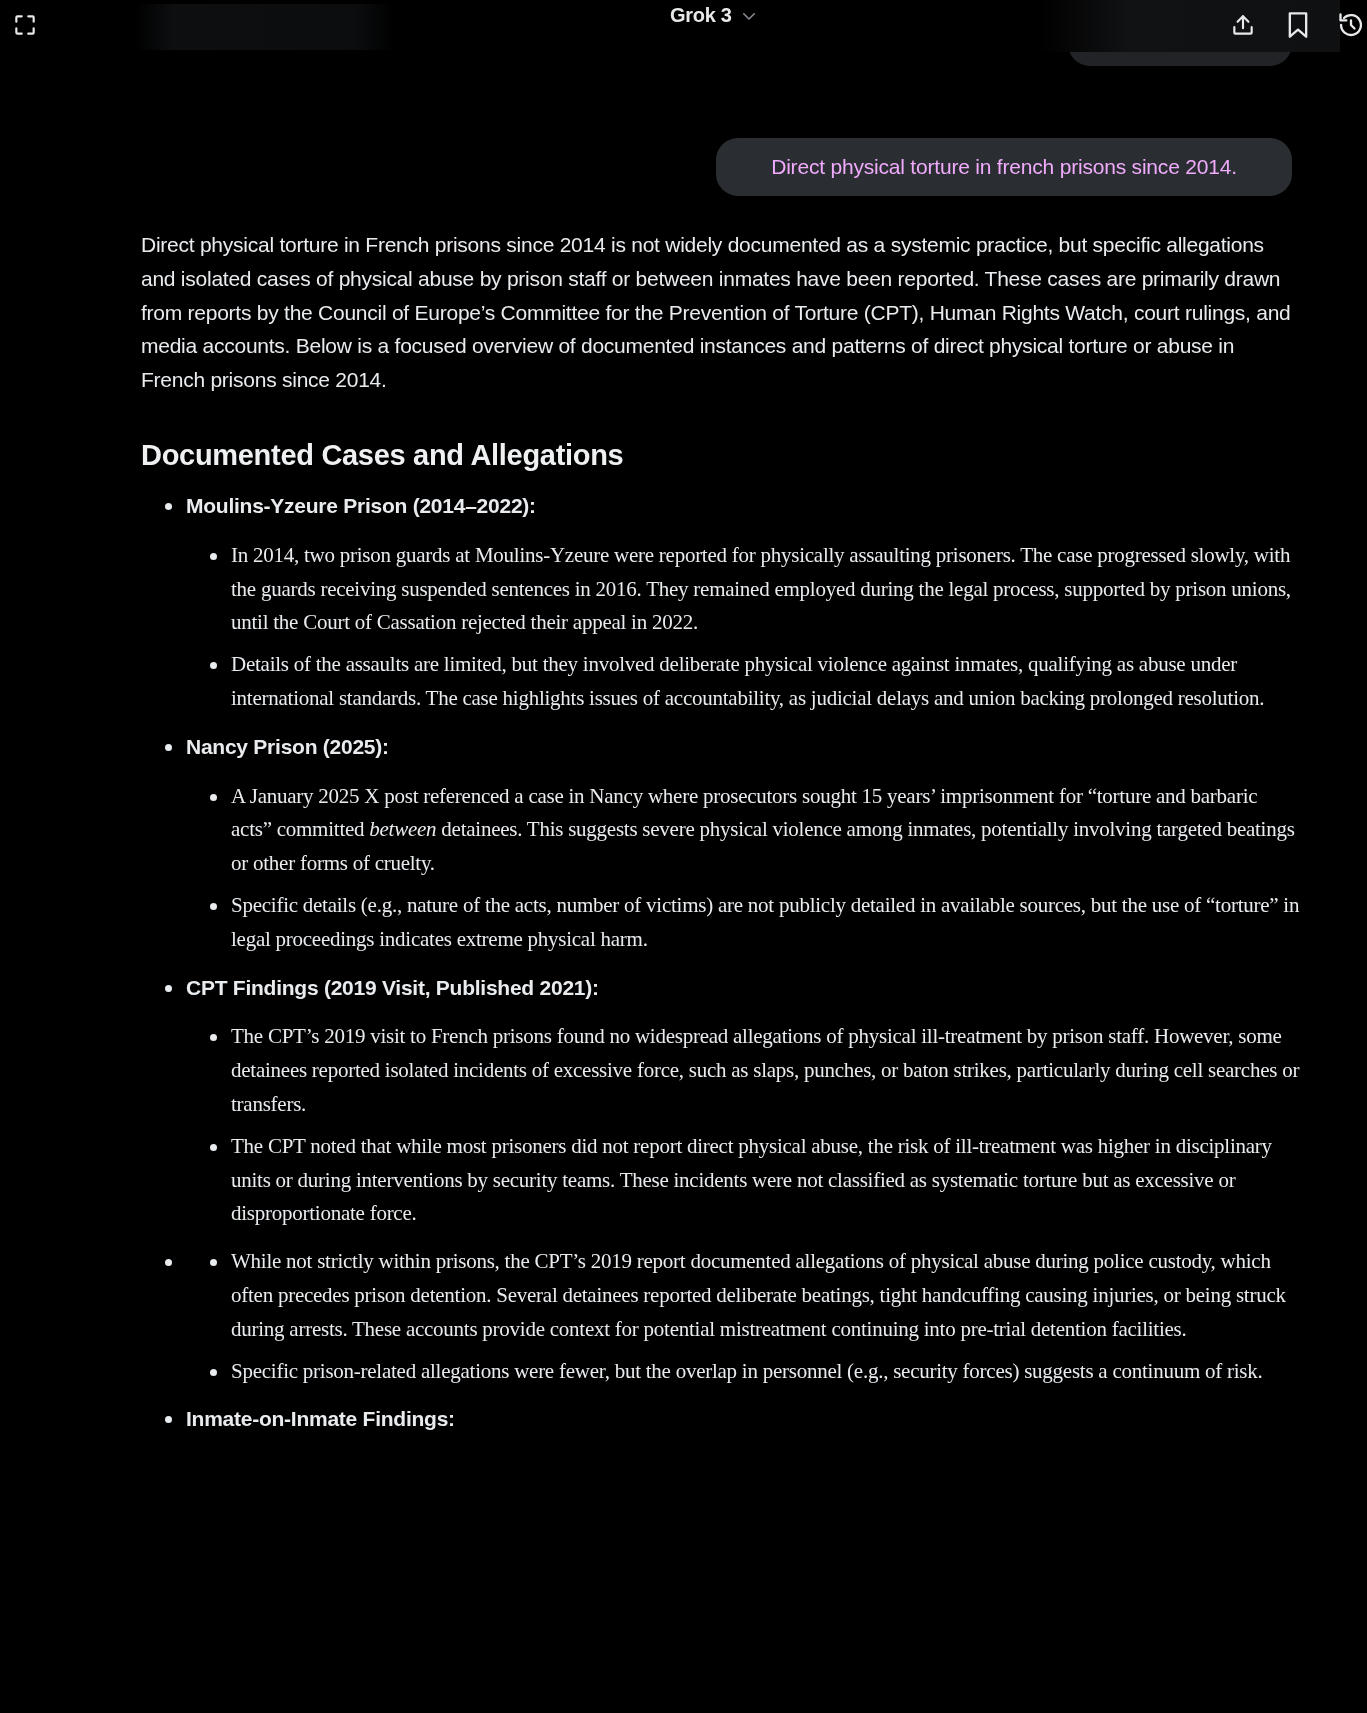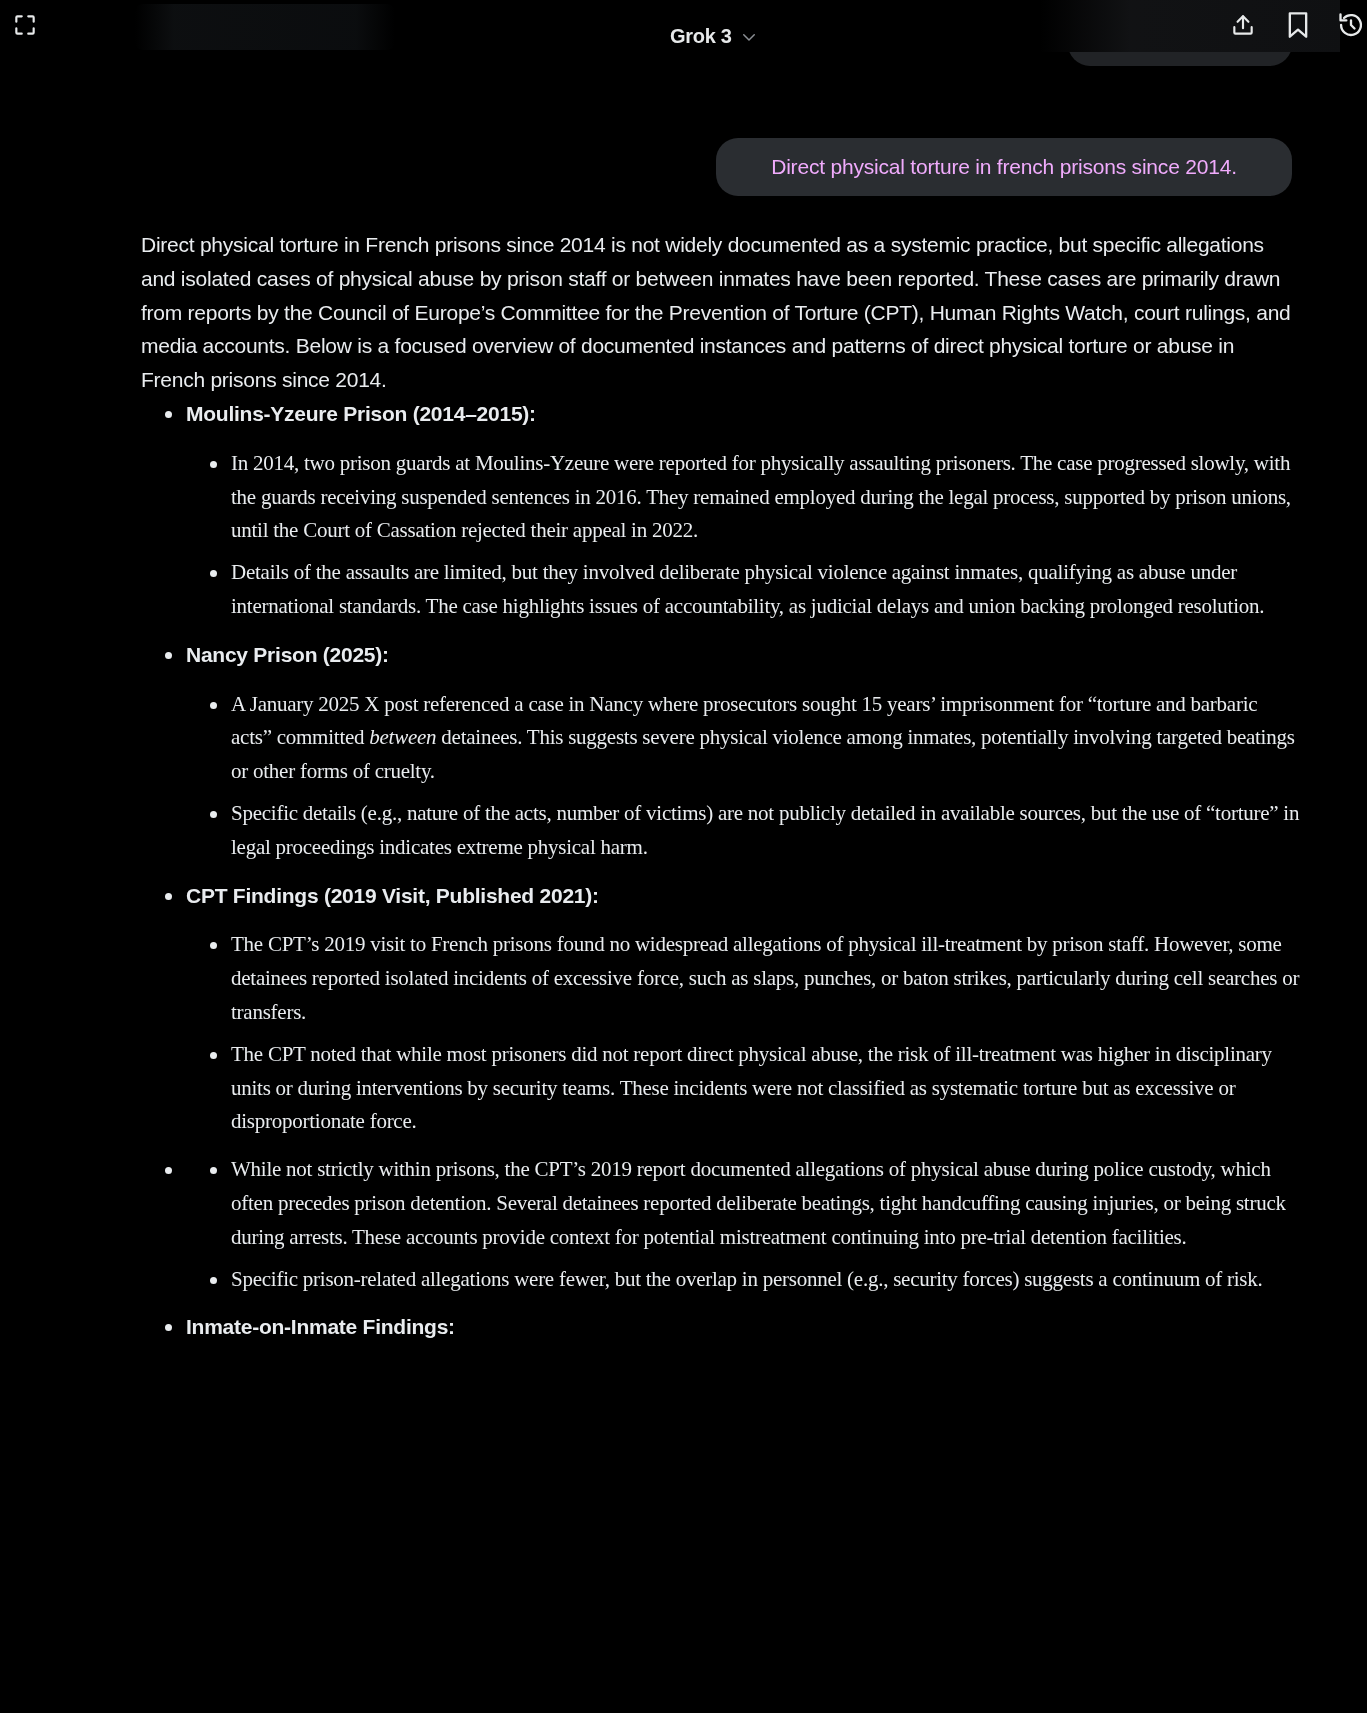--- a/index.html
+++ b/index.html
@@ -49,21 +49,21 @@
       z-index: 12;
     }
     .icon-btn svg { display: block; }
     .fullscreen-btn { left: 10px; top: 10px; width: 30px; height: 30px; }
     .share-btn { left: 1228px; top: 9px; width: 30px; height: 32px; }
     .bookmark-btn { left: 1283px; top: 9px; width: 30px; height: 32px; }
     .history-btn { left: 1335px; top: 9px; width: 32px; height: 32px; }
 
     .model-selector {
       position: absolute;
-      left: 670px; top: 22px;
+      left: 670px; top: 1px;
       height: 28px;
       display: flex;
       align-items: center;
       gap: 6px;
       font-size: 20px;
       font-weight: bold;
       color: #e7e9ea;
       cursor: pointer;
       z-index: 12;
       letter-spacing: -0.3px;
@@ -172,24 +172,25 @@
     <path d="M12 8v4l3 3"></path>
   </svg>
 </div>
 
 <div class="user-bubble">
   <span>Direct physical torture in french prisons since 2014.</span>
 </div>
 
 <div class="response">
   <p class="intro">Direct physical torture in French prisons since 2014 is not widely documented as a systemic practice, but specific allegations and isolated cases of physical abuse by prison staff or between inmates have been reported. These cases are primarily drawn from reports by the Council of Europe’s Committee for the Prevention of Torture (CPT), Human Rights Watch, court rulings, and media accounts. Below is a focused overview of documented instances and patterns of direct physical torture or abuse in French prisons since 2014.</p>
+  <h2>Documented Cases and Allegations</h2>
 
   <ul class="l1">
     <li>
-      <span class="l1-title">Moulins-Yzeure Prison (2014–2015):</span>
+      <span class="l1-title">Moulins-Yzeure Prison (2014–2022):</span>
       <ul class="l2">
         <li>In 2014, two prison guards at Moulins-Yzeure were reported for physically assaulting prisoners. The case progressed slowly, with the guards receiving suspended sentences in 2016. They remained employed during the legal process, supported by prison unions, until the Court of Cassation rejected their appeal in 2022.</li>
         <li>Details of the assaults are limited, but they involved deliberate physical violence against inmates, qualifying as abuse under international standards. The case highlights issues of accountability, as judicial delays and union backing prolonged resolution.</li>
       </ul>
     </li>
     <li>
       <span class="l1-title">Nancy Prison (2025):</span>
       <ul class="l2">
         <li><span>A January 2025 X post referenced a case in Nancy where prosecutors sought 15 years’ imprisonment for “torture and barbaric acts” committed </span><em>between</em><span> detainees. This suggests severe physical violence among inmates, potentially involving targeted beatings or other forms of cruelty.</span></li>
         <li>Specific details (e.g., nature of the acts, number of victims) are not publicly detailed in available sources, but the use of “torture” in legal proceedings indicates extreme physical harm.</li>

